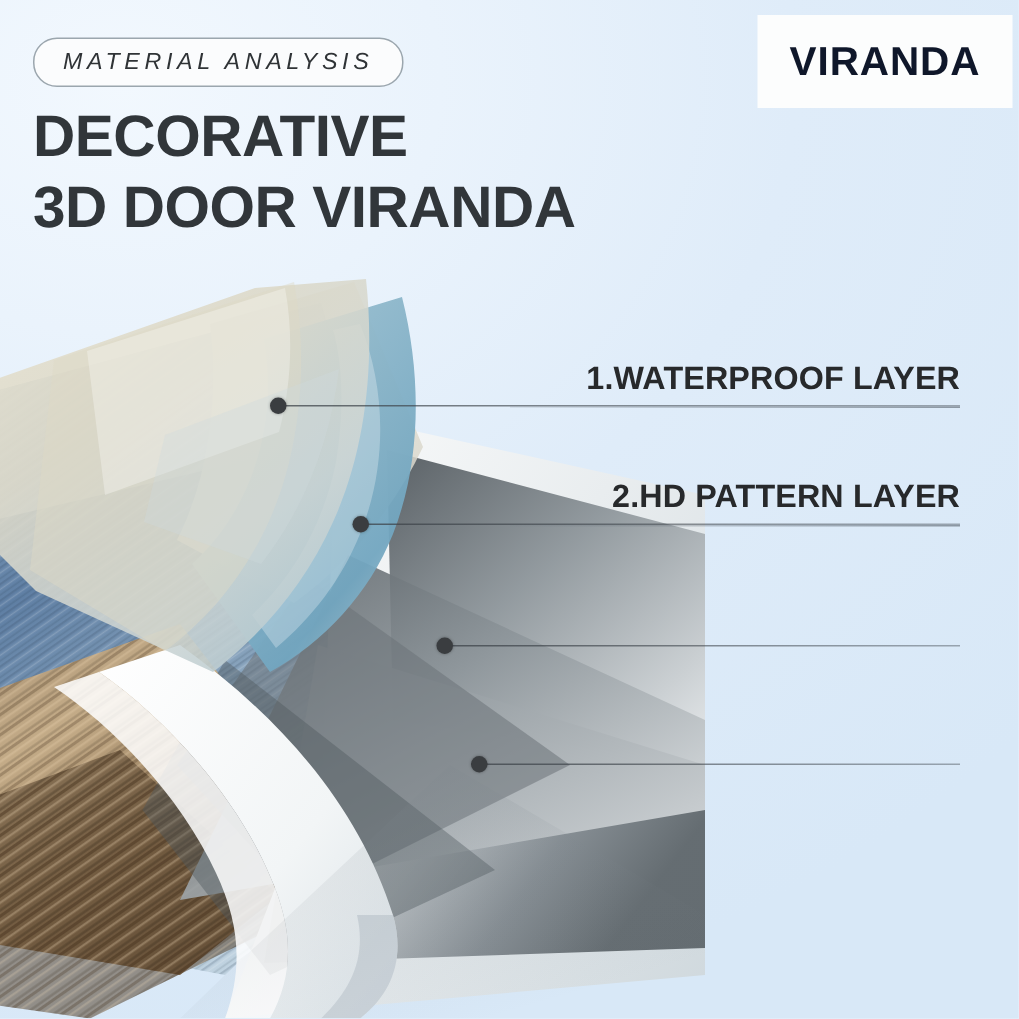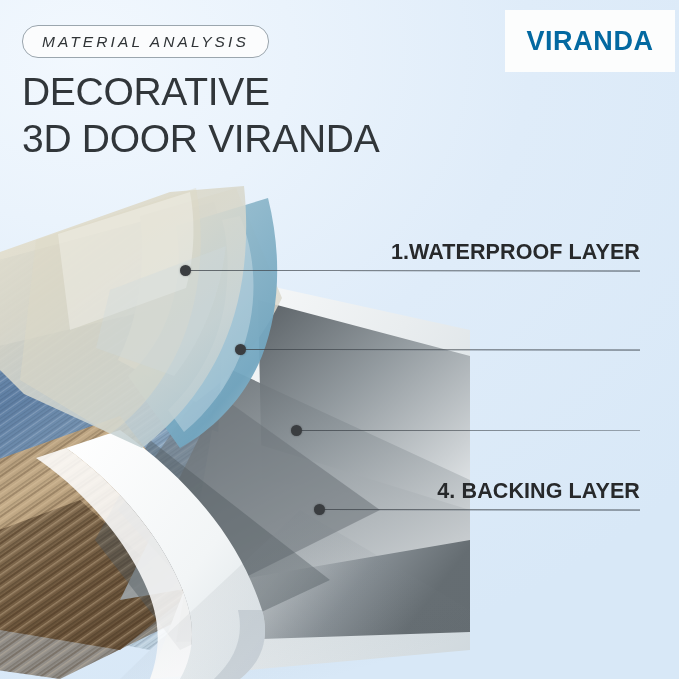--- a/index.html
+++ b/index.html
@@ -20,30 +20,30 @@
     padding:0 19px;border:1.6px solid #9ba6ae;border-radius:16px;
     background:#fbfcfd;
     font-style:italic;
   }
   #eyebrow span{
     font-size:15.5px;letter-spacing:3.1px;color:#2f3336;font-weight:400;
     white-space:nowrap;
   }
   #headline{
     position:absolute;left:22px;top:68px;width:470px;
-    font-size:39px;line-height:47px;font-weight:400;letter-spacing:-0.3px;
+    font-size:39px;line-height:47px;font-weight:700;letter-spacing:-0.3px;
     color:#31363a;
   }
   #headline .l2{display:block;}
   #brand{
     position:absolute;left:505px;top:10px;width:170px;height:62px;
     background:#fcfdfd;display:flex;align-items:center;justify-content:center;
   }
   #brand span{
-    font-size:27px;font-weight:700;letter-spacing:0.6px;color:#0369a1;
+    font-size:27px;font-weight:700;letter-spacing:0.6px;color:#0f172a;
   }
 
   
   #art{position:absolute;left:0;top:180px;width:470px;height:499px;}
   #art svg{position:absolute;left:0;top:0;}
 
   
   .callout{position:absolute;}
   .callout .txt{
     position:absolute;right:39px;bottom:7px;white-space:nowrap;
@@ -218,28 +218,25 @@
   </div>
 
   <div class="callout" style="left:339px;top:232px;width:340px;height:40px;">
     <span class="txt">1.WATERPROOF LAYER</span>
     <span class="rule"></span>
   </div>
   <div class="leader" style="left:190px;top:270px;width:450px;"></div>
   <div class="dot" style="left:180px;top:265px;"></div>
 
   <div class="callout" style="left:339px;top:311px;width:340px;height:40px;">
+    <span class="txt">2.HD PATTERN LAYER</span>
     <span class="rule"></span>
   </div>
   <div class="leader" style="left:245px;top:349px;width:395px;"></div>
   <div class="dot" style="left:235px;top:344px;"></div>
 
   <div class="leader" style="left:301px;top:430px;width:339px;"></div>
   <div class="dot" style="left:291px;top:425px;"></div>
 
-  <div class="callout" style="left:339px;top:471px;width:340px;height:40px;">
-    <span class="txt">4. BACKING LAYER</span>
-    <span class="rule"></span>
-  </div>
   <div class="leader" style="left:324px;top:509px;width:316px;"></div>
   <div class="dot" style="left:314px;top:504px;"></div>
 
 </div>
 
 </body></html>

